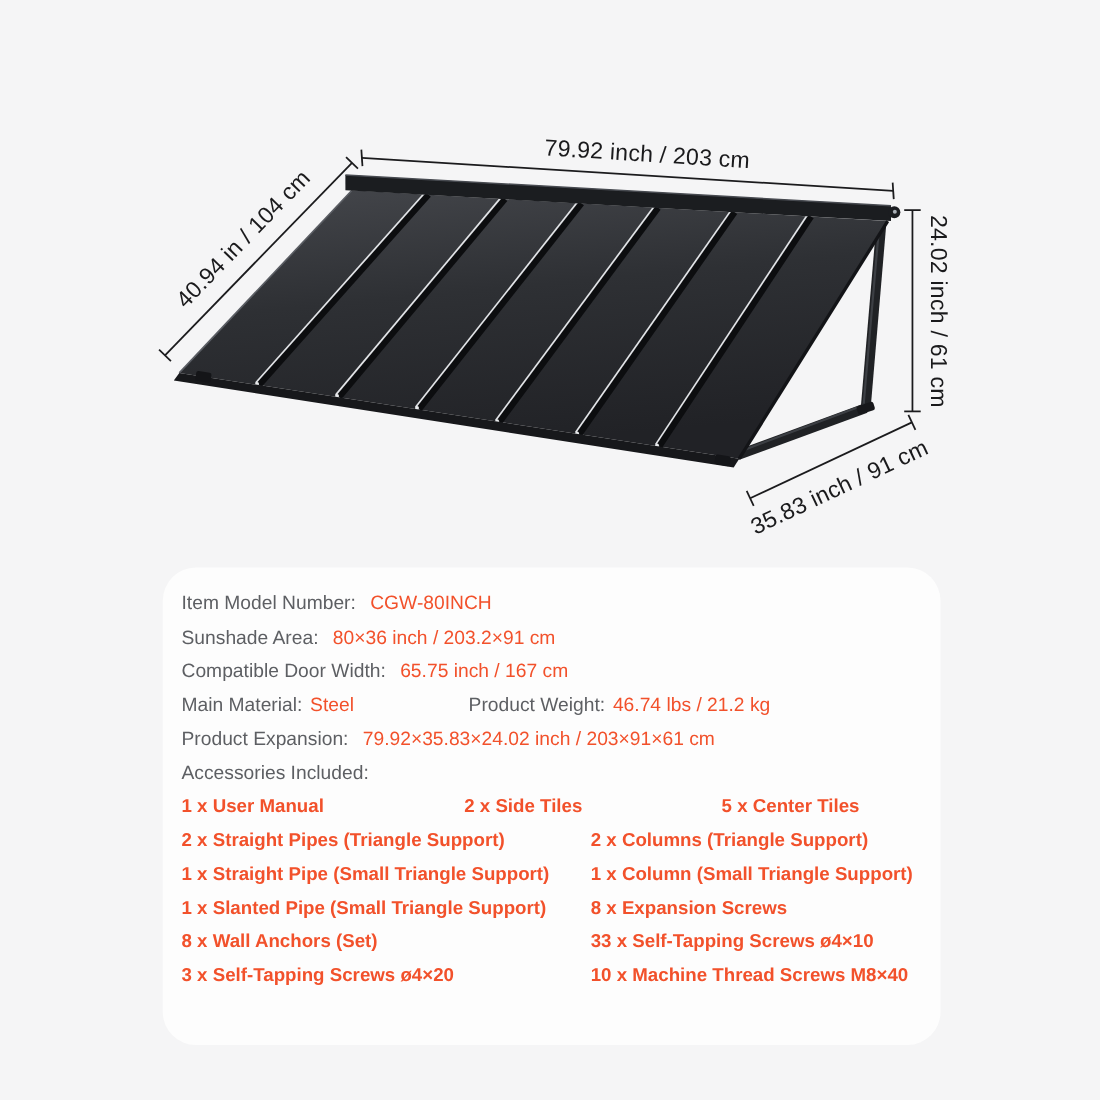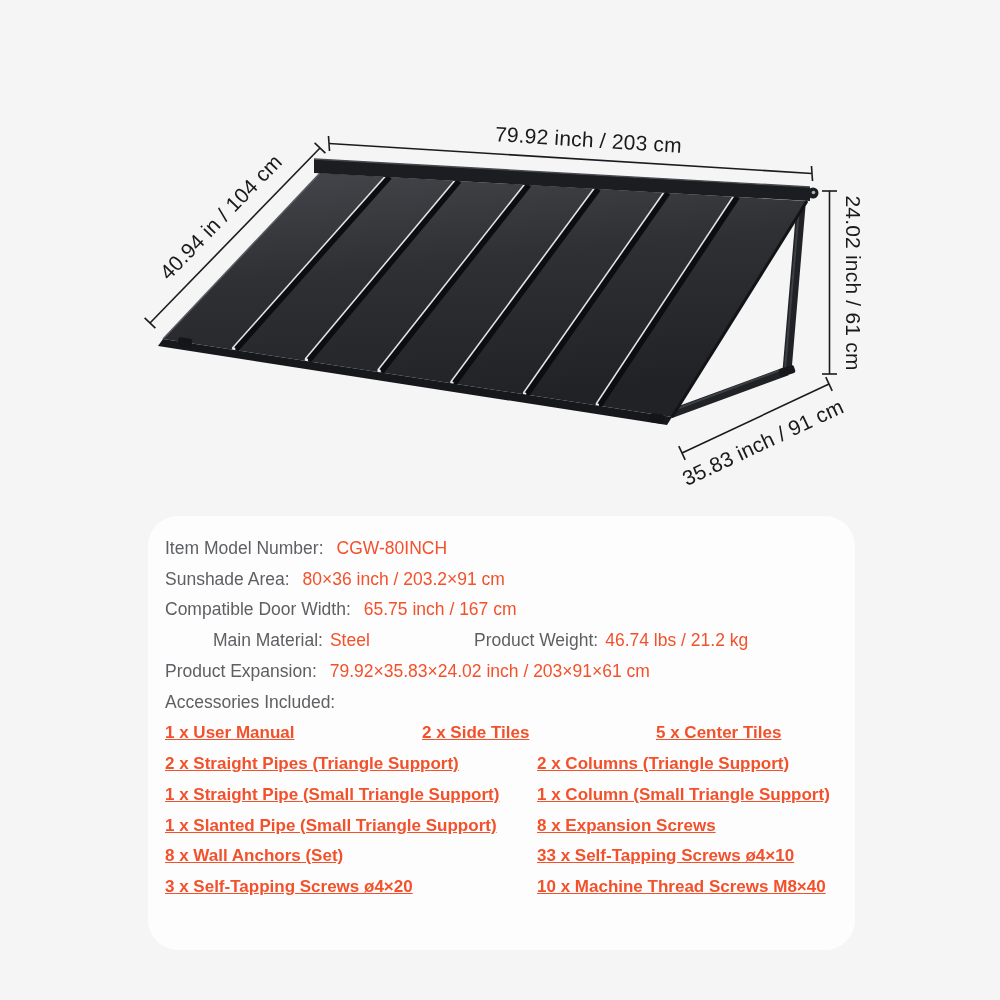--- a/index.html
+++ b/index.html
@@ -20,24 +20,24 @@
   .card{
     position:absolute;left:148px;top:516px;
     width:707px;height:434px;
     background:#fdfdfd;border-radius:30px;
     padding:17px 0 0 17px;box-sizing:border-box;
   }
   .spec-row{height:30.8px;display:flex;align-items:center;gap:13px;font-size:17.5px;white-space:nowrap;}
   .lbl{color:#5d5f63;}
   .val{color:#f2512b;font-weight:normal;}
   .pair{display:flex;align-items:center;gap:7px;}
-  .pair.fixed{width:248px;flex:none;margin-left:48px;}
+  .pair.fixed{width:248px;flex:none;}
   .acc-row3{display:grid;grid-template-columns:257px 234px 1fr;height:30.8px;align-items:center;}
   .acc-row2{display:grid;grid-template-columns:372px 1fr;height:30.8px;align-items:center;}
-  .acc{color:#f2512b;font-weight:bold;font-size:17px;white-space:nowrap;text-decoration:underline;}
+  .acc{color:#f2512b;font-weight:bold;font-size:17px;white-space:nowrap;}
 </style>
 </head>
 <body>
 
 <div class="stage">
 
   <svg width="1000" height="512" viewBox="0 0 1000 512">
     <defs>
       <linearGradient id="panelGrad" x1="0" y1="0" x2="0.25" y2="1">
         <stop offset="0" stop-color="#45474c"></stop>

